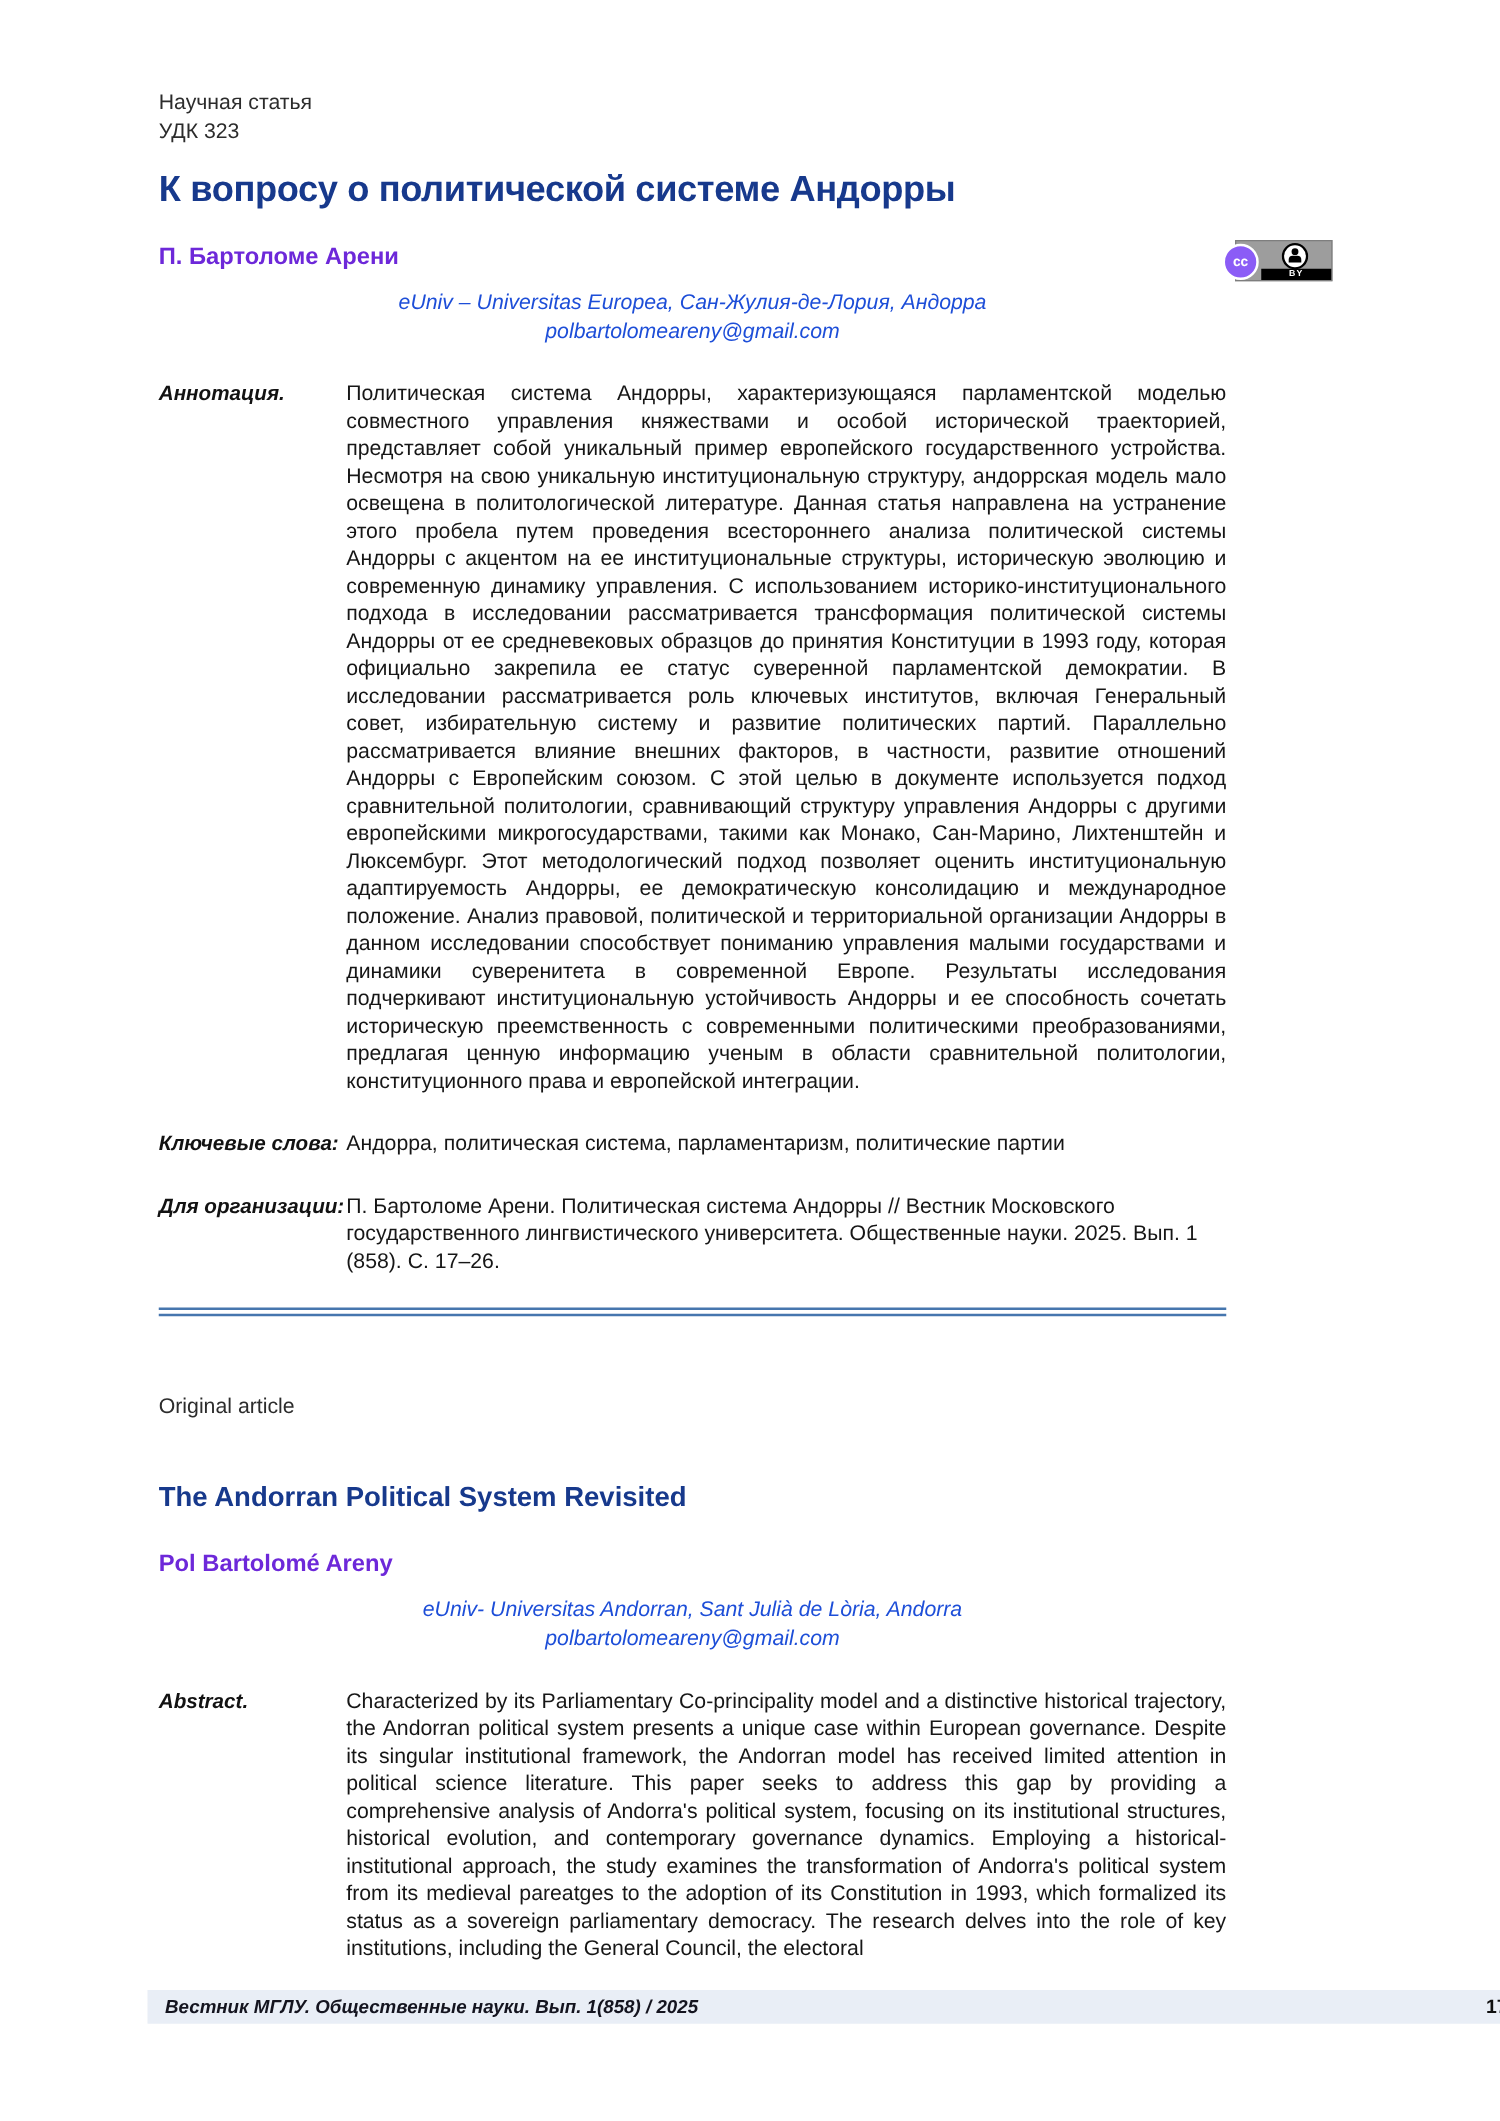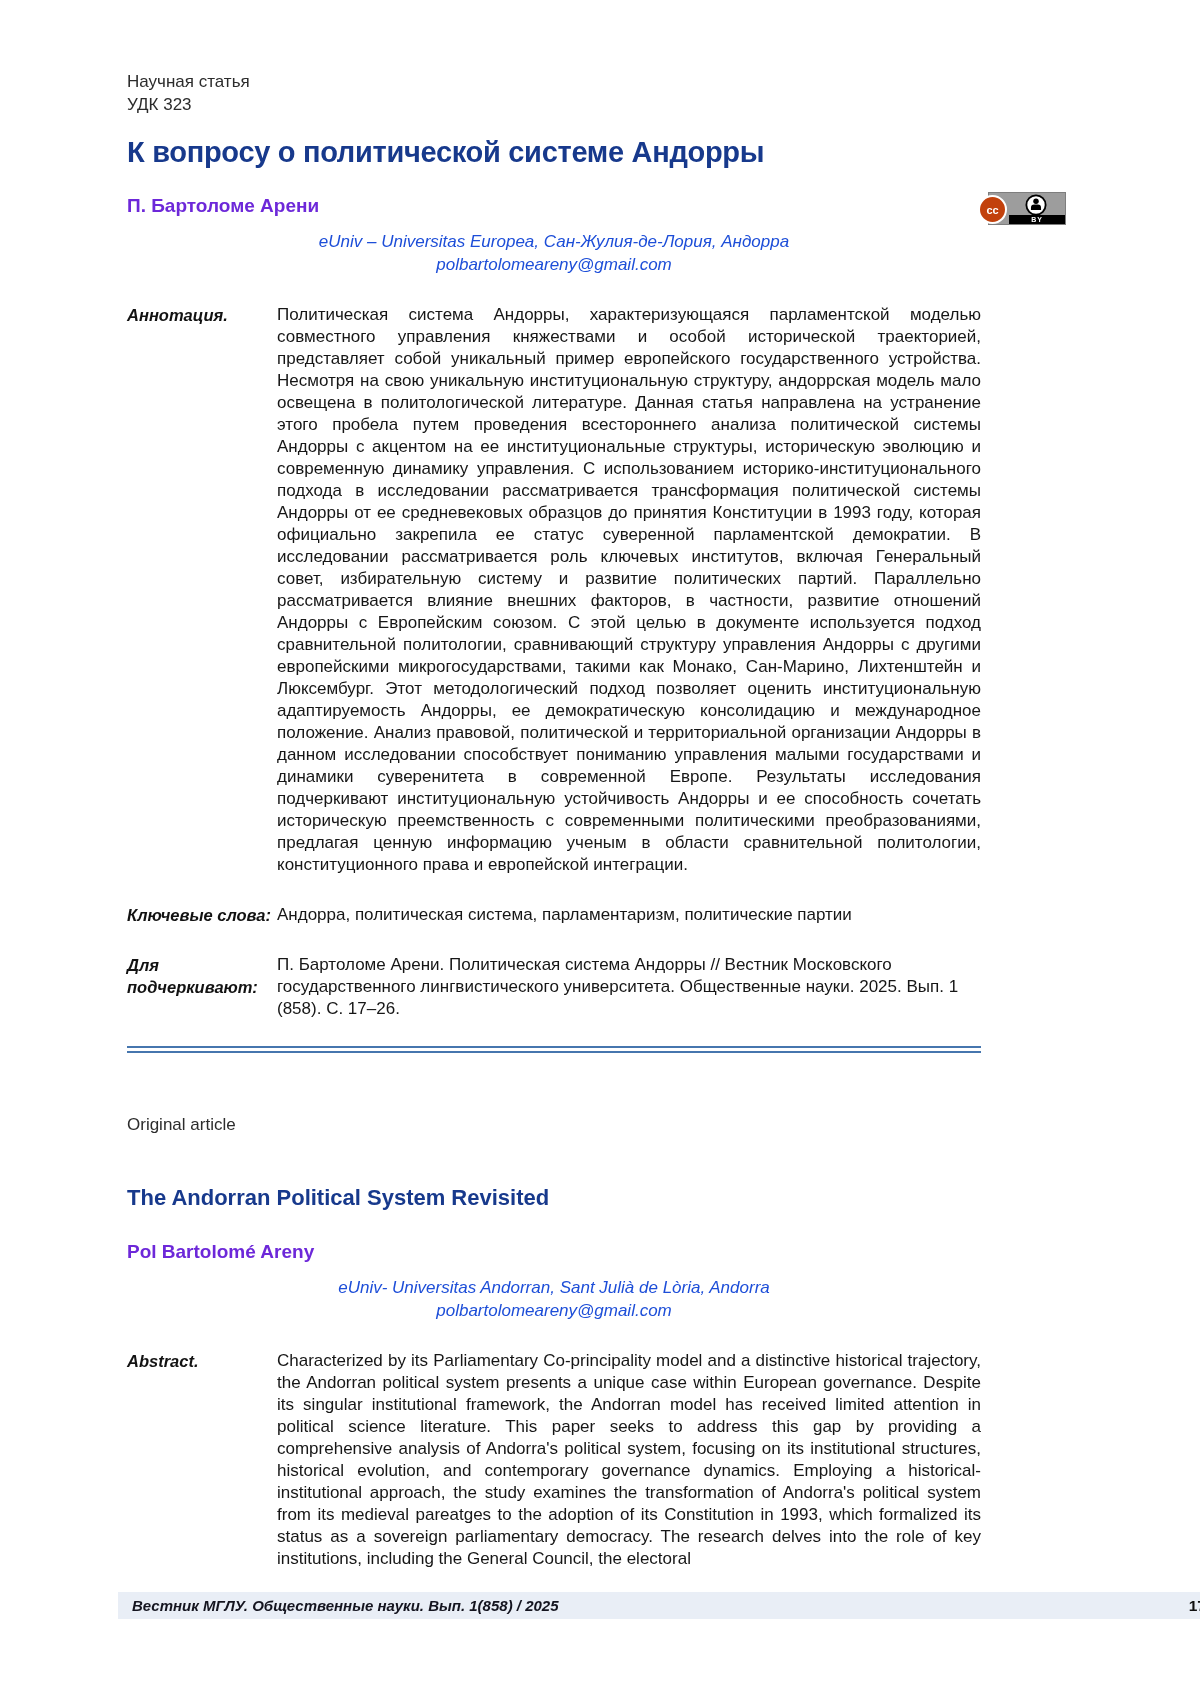--- a/index.html
+++ b/index.html
@@ -35,21 +35,21 @@
   }
   .original-article{margin-top:62px;font-size:17px;color:#2c2c2c;}
   .en-title{margin-top:46px;font-size:22px;line-height:34px;font-weight:bold;color:#17398c;}
 
   
   .cc-badge{
     position:absolute;left:988px;top:192px;width:78px;height:33px;background:#9d9d9d;
     border:1px solid #7e7e7e;box-sizing:border-box;
   }
   .cc-logo{
-    position:absolute;left:-11px;top:2px;width:25px;height:25px;background:#c2410c;
+    position:absolute;left:-11px;top:2px;width:25px;height:25px;background:#8b5cf6;
     border:2px solid #fff;border-radius:50%;color:#fff;font-size:11px;font-weight:bold;
     display:flex;align-items:center;justify-content:center;z-index:2;
   }
   .cc-person{position:absolute;left:36px;top:1px;width:22px;height:22px;z-index:2;}
   .cc-bar{
     position:absolute;left:20px;right:0;bottom:0;height:9px;background:#000;color:#fff;
     font-size:7px;font-weight:bold;display:flex;align-items:center;justify-content:center;
     letter-spacing:1px;
   }
 
@@ -100,21 +100,21 @@
       <div class="kv-label">Аннотация.</div>
       <div class="kv-value abstract-text">Политическая система Андорры, характеризующаяся парламентской моделью совместного управления княжествами и особой исторической траекторией, представляет собой уникальный пример европейского государственного устройства. Несмотря на свою уникальную институциональную структуру, андоррская модель мало освещена в политологической литературе. Данная статья направлена на устранение этого пробела путем проведения всестороннего анализа политической системы Андорры с акцентом на ее институциональные структуры, историческую эволюцию и современную динамику управления. С использованием историко-институционального подхода в исследовании рассматривается трансформация политической системы Андорры от ее средневековых образцов до принятия Конституции в 1993 году, которая официально закрепила ее статус суверенной парламентской демократии. В исследовании рассматривается роль ключевых институтов, включая Генеральный совет, избирательную систему и развитие политических партий. Параллельно рассматривается влияние внешних факторов, в частности, развитие отношений Андорры с Европейским союзом. С этой целью в документе используется подход сравнительной политологии, сравнивающий структуру управления Андорры с другими европейскими микрогосударствами, такими как Монако, Сан-Марино, Лихтенштейн и Люксембург. Этот методологический подход позволяет оценить институциональную адаптируемость Андорры, ее демократическую консолидацию и международное положение. Анализ правовой, политической и территориальной организации Андорры в данном исследовании способствует пониманию управления малыми государствами и динамики суверенитета в современной Европе. Результаты исследования подчеркивают институциональную устойчивость Андорры и ее способность сочетать историческую преемственность с современными политическими преобразованиями, предлагая ценную информацию ученым в области сравнительной политологии, конституционного права и европейской интеграции.</div>
     </div>
 
     <div class="kv-row">
       <div class="kv-label">Ключевые слова:</div>
       <div class="kv-value plain-text">Андорра, политическая система, парламентаризм, политические партии</div>
     </div>
 
     <div class="kv-row">
-      <div class="kv-label">Для подчеркивают:</div>
+      <div class="kv-label">Для организации:</div>
       <div class="kv-value plain-text">П. Бартоломе Арени. Политическая система Андорры // Вестник Московского государственного лингвистического университета. Общественные науки. 2025. Вып. 1 (858). С. 17–26.</div>
     </div>
 
     <div class="rule"></div>
 
     <div class="original-article">Original article</div>
 
     <h1 class="en-title" style="margin:46px 0 0 0;">The Andorran Political System Revisited</h1>
 
     <div class="author">Pol Bartolomé Areny</div>

